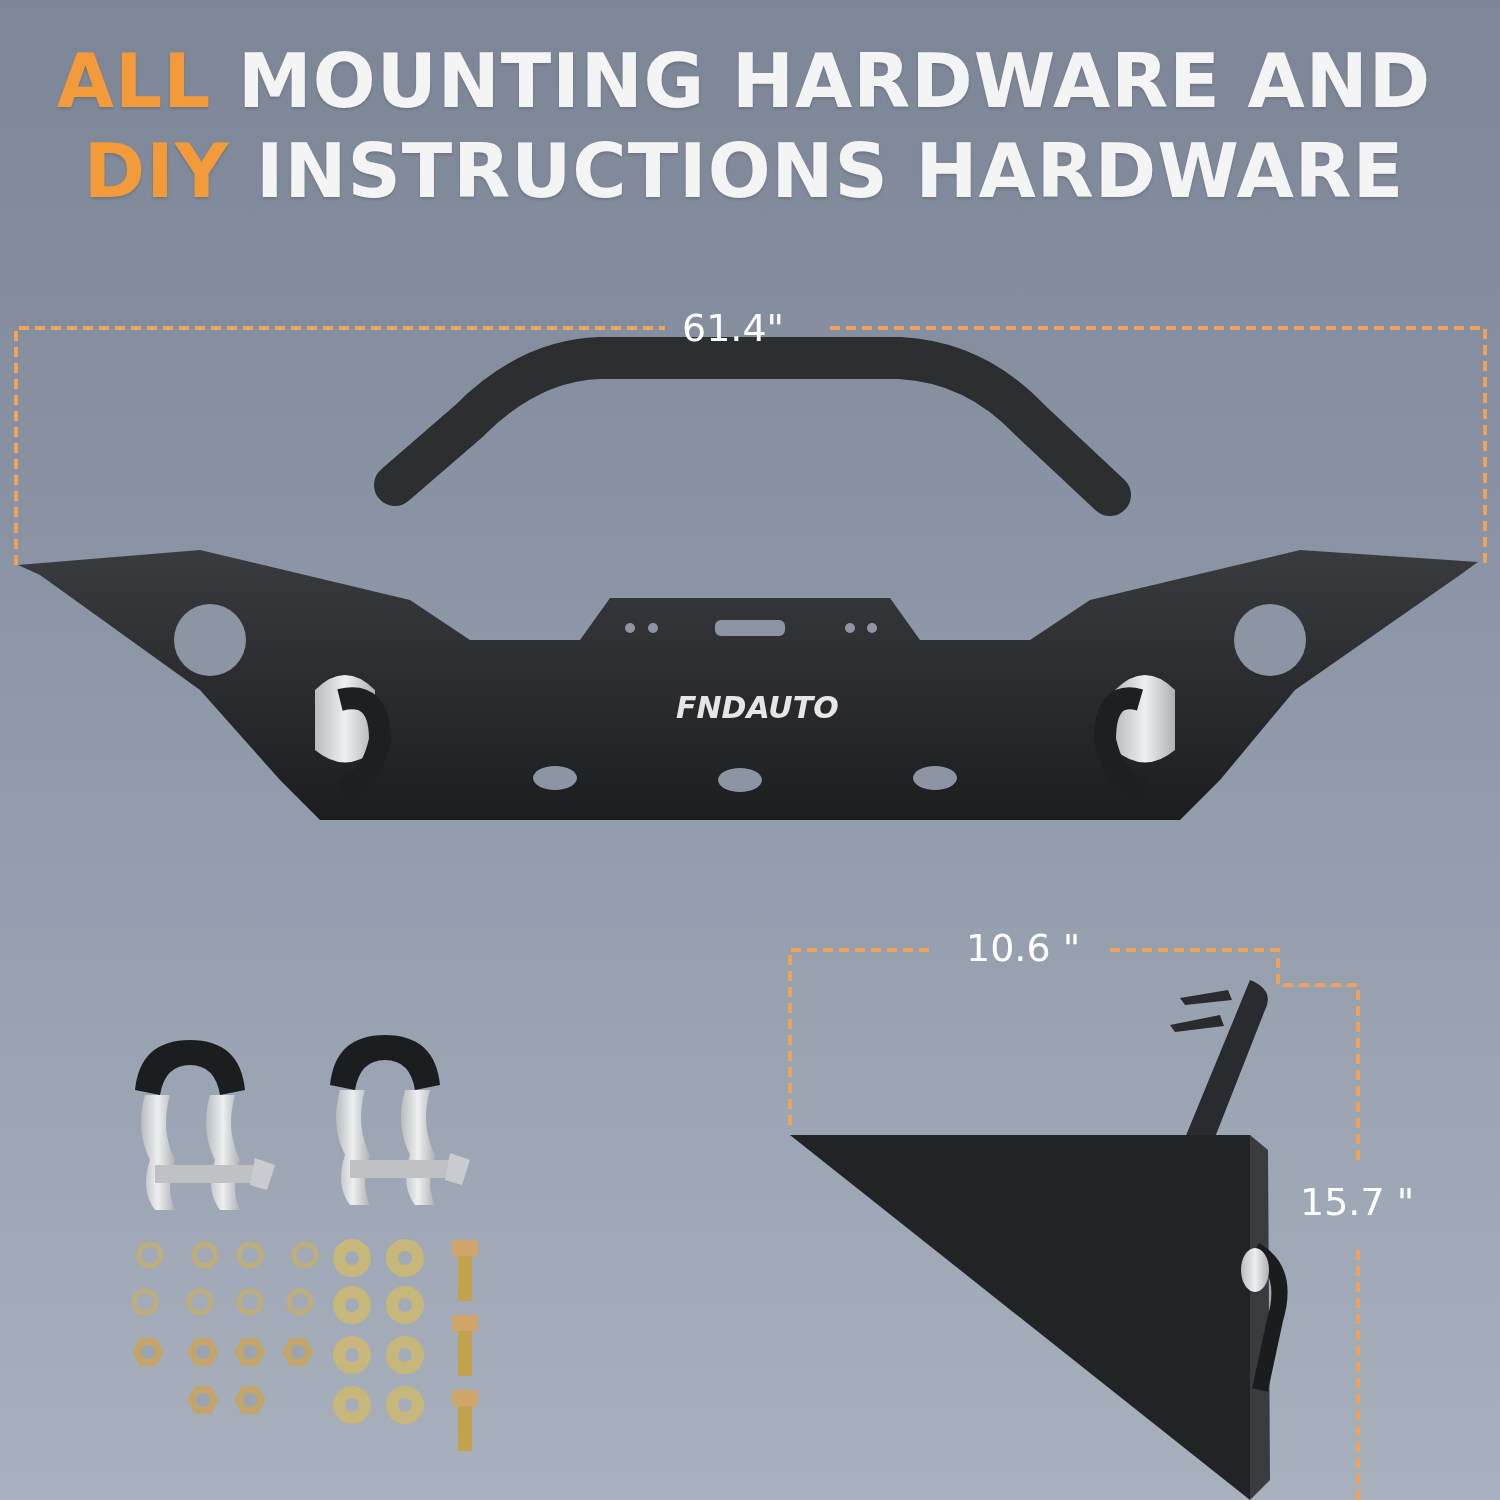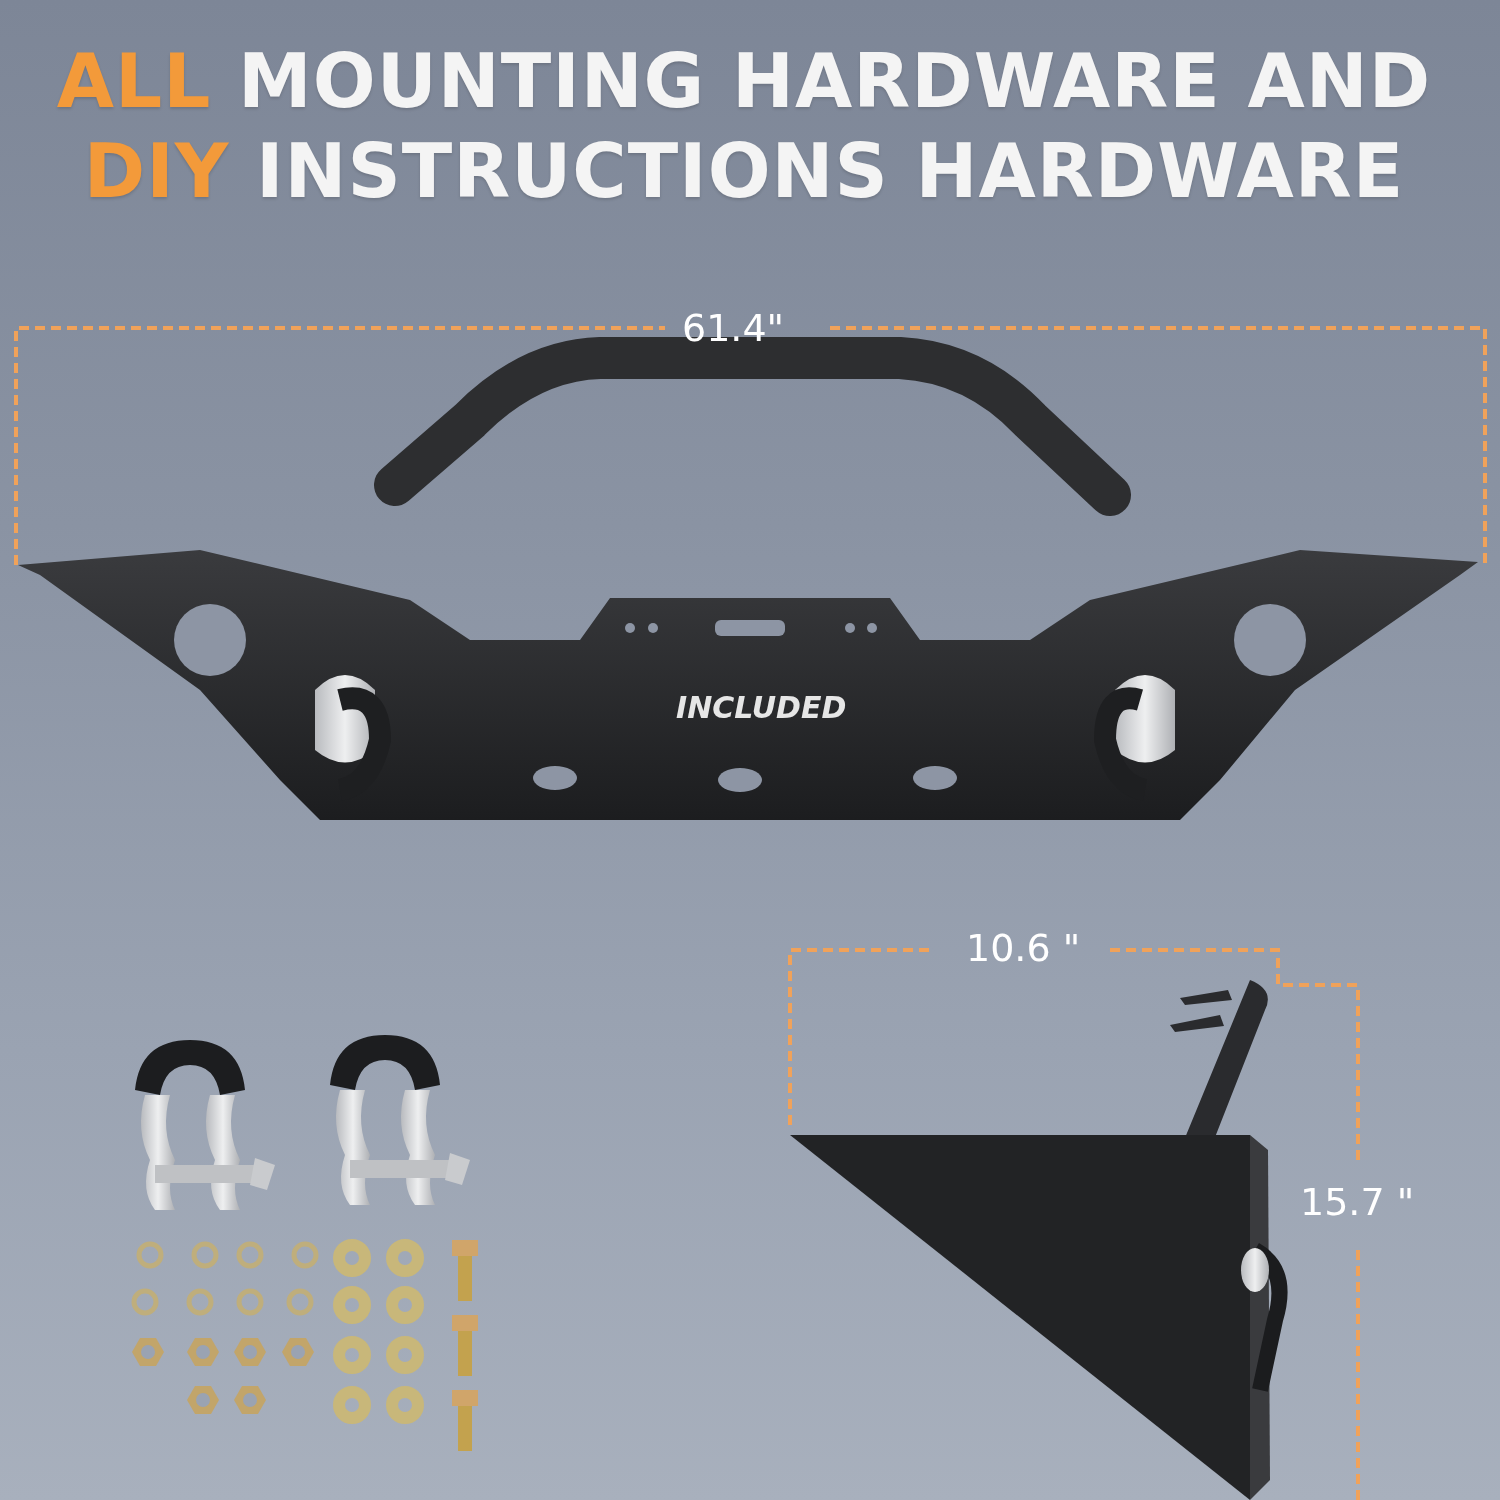--- a/index.html
+++ b/index.html
@@ -163,13 +163,13 @@
           <rect x="-13" y="0" width="26" height="16" fill="#d0a56a"></rect>
           <rect x="-7" y="16" width="14" height="45" fill="#c3a24e"></rect>
         </g>
     </g>
   </g>
 </svg>
 
 <div class="dim-label" style="left:682px;top:306px;">61.4"</div>
 <div class="dim-label" style="left:966px;top:926px;">10.6 "</div>
 <div class="dim-label" style="left:1300px;top:1180px;">15.7 "</div>
-<div style="position:absolute;left:676px;top:690px;color:#e6e6e6;font-family:'DejaVu Sans',sans-serif;font-weight:bold;font-size:30px;font-style:italic;">INCLUDED</div>
+<div style="position:absolute;left:676px;top:690px;color:#e6e6e6;font-family:'DejaVu Sans',sans-serif;font-weight:bold;font-size:30px;font-style:italic;">FNDAUTO</div>
 
 </body></html>

